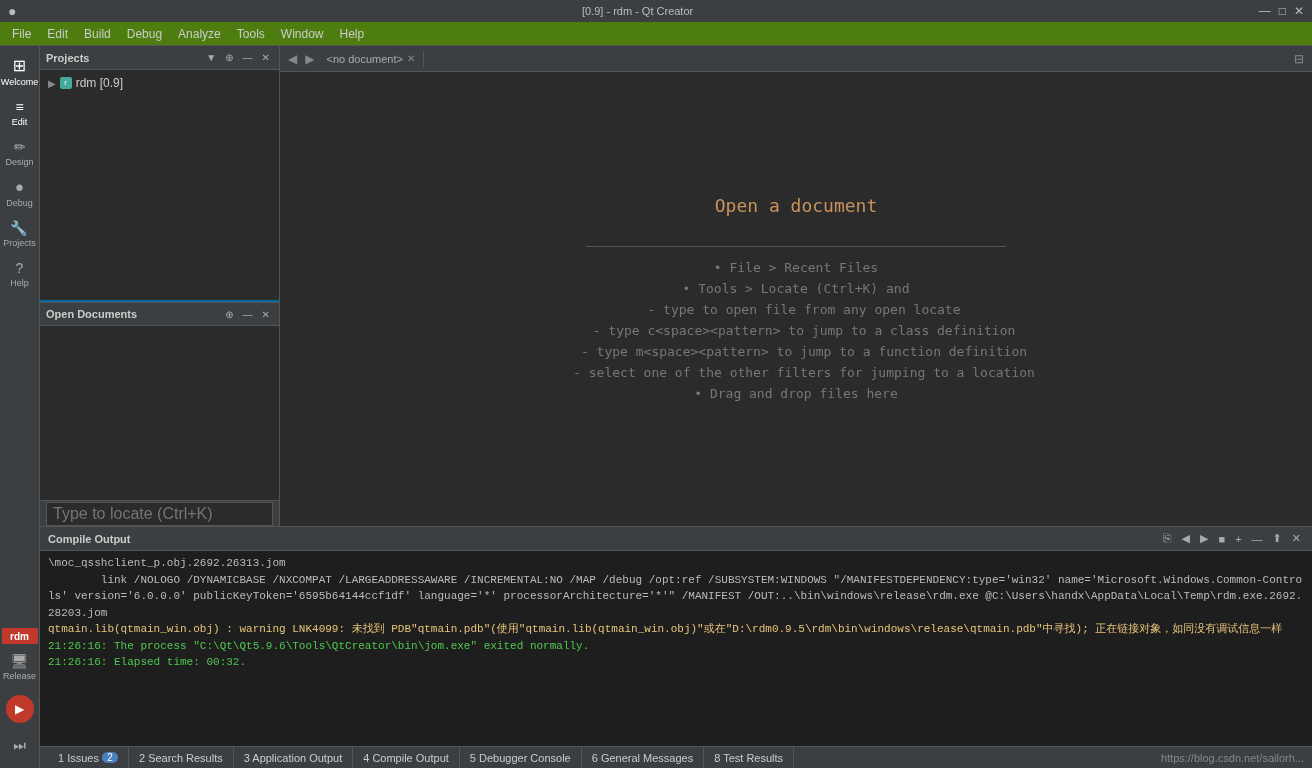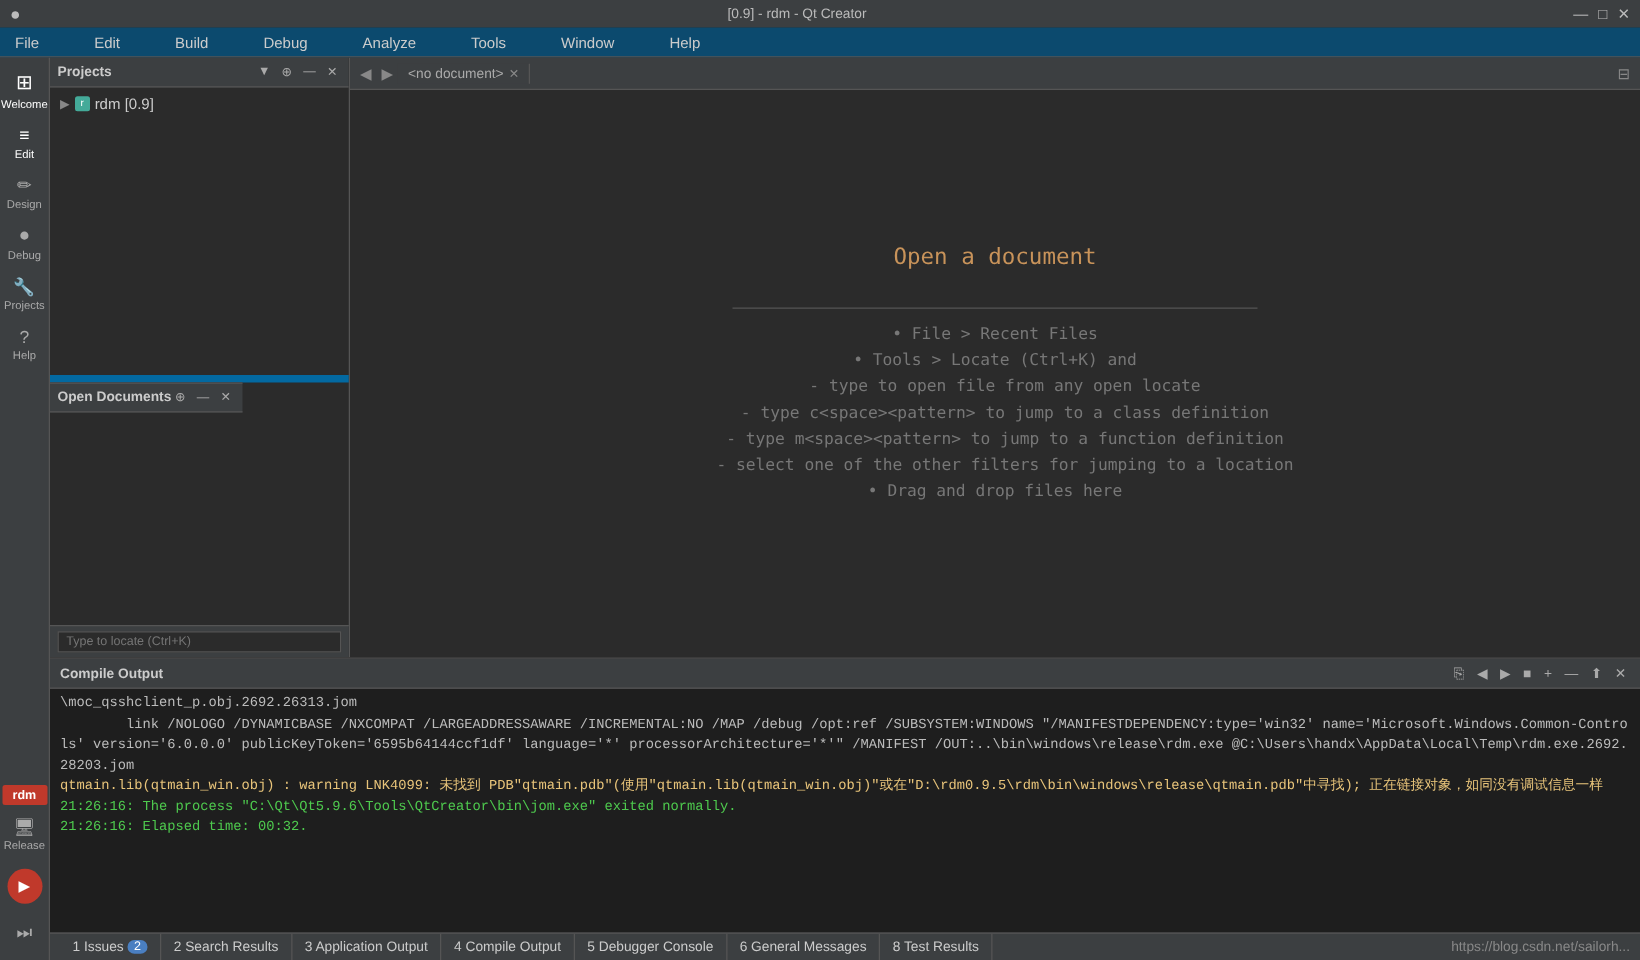--- a/index.html
+++ b/index.html
@@ -26,28 +26,27 @@
       font-size: 11px;
       color: #bbb;
       flex-shrink: 0;
     }
     #titlebar-title { flex: 1; text-align: center; }
     #titlebar-controls { display: flex; gap: 8px; }
     .title-btn { cursor: pointer; color: #bbb; font-size: 12px; }
 
     
     #menubar {
-      background: #0c4a6e;
+      background: #4d7c0f;
       height: 24px;
       display: flex;
       align-items: center;
       padding: 0 4px;
       border-bottom: 1px solid #555;
       flex-shrink: 0;
-      gap: 28px;
     }
     .menu-item {
       padding: 2px 8px;
       cursor: pointer;
       color: #ccc;
       font-size: 12px;
     }
 
     
     #main-layout {
@@ -416,34 +415,34 @@
           </div>
           <div id="projects-tree">
             <div class="tree-item">
               <span class="tree-arrow">▶</span>
               <span class="project-icon">r</span>
               <span>rdm [0.9]</span>
             </div>
           </div>
         </div>
 
-        <div style="height:200px; display:flex; flex-direction:row; border-top:6px solid #0369a1;">
+        <div style="height:200px; display:flex; flex-direction:column; border-top:2px solid #0369a1;">
           <div id="open-docs-header" style="background:#3c3f41; height:24px; display:flex; align-items:center; justify-content:space-between; padding:0 6px; border-bottom:1px solid #555;">
             <span style="font-size:11px; color:#ccc; font-weight:bold;">Open Documents</span>
             <div class="panel-toolbar">
               <span class="panel-btn">⊕</span>
               <span class="panel-btn">—</span>
               <span class="panel-btn">✕</span>
             </div>
           </div>
           <div style="flex:1; overflow:hidden;"></div>
         </div>
 
         <div id="search-box-area" style="border-top:1px solid #555;">
-          <input type="text" style="background: rgb(43, 43, 43); border: 1px solid rgb(85, 85, 85); color: rgb(204, 204, 204); font-size: 10px; padding: 2px 6px; width: 100%; outline: none;" placeholder="Type to locate (Ctrl+K)">
+          <input type="text" style="background: rgb(43, 43, 43); border: 1px solid rgb(85, 85, 85); color: rgb(204, 204, 204); font-size: 16px; padding: 2px 6px; width: 100%; outline: none;" placeholder="Type to locate (Ctrl+K)">
         </div>
       </div>
 
       <div id="editor-area">
         <div id="editor-tab-bar">
           <span class="tab-nav-btn">◀</span>
           <span class="tab-nav-btn">▶</span>
           <div class="editor-tab">
             <span>&lt;no document&gt;</span>
             <span class="close-btn">✕</span>

